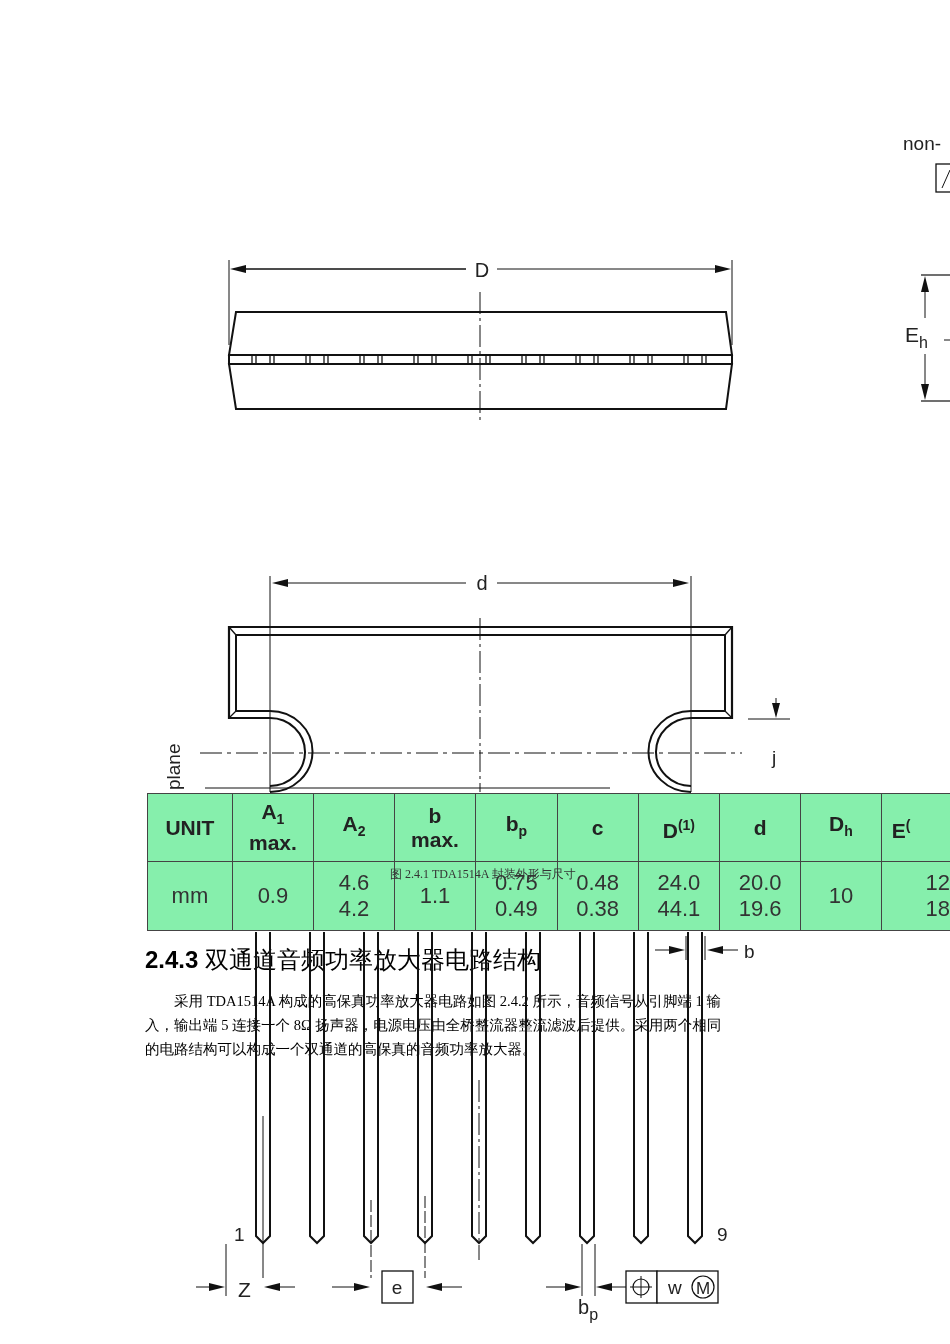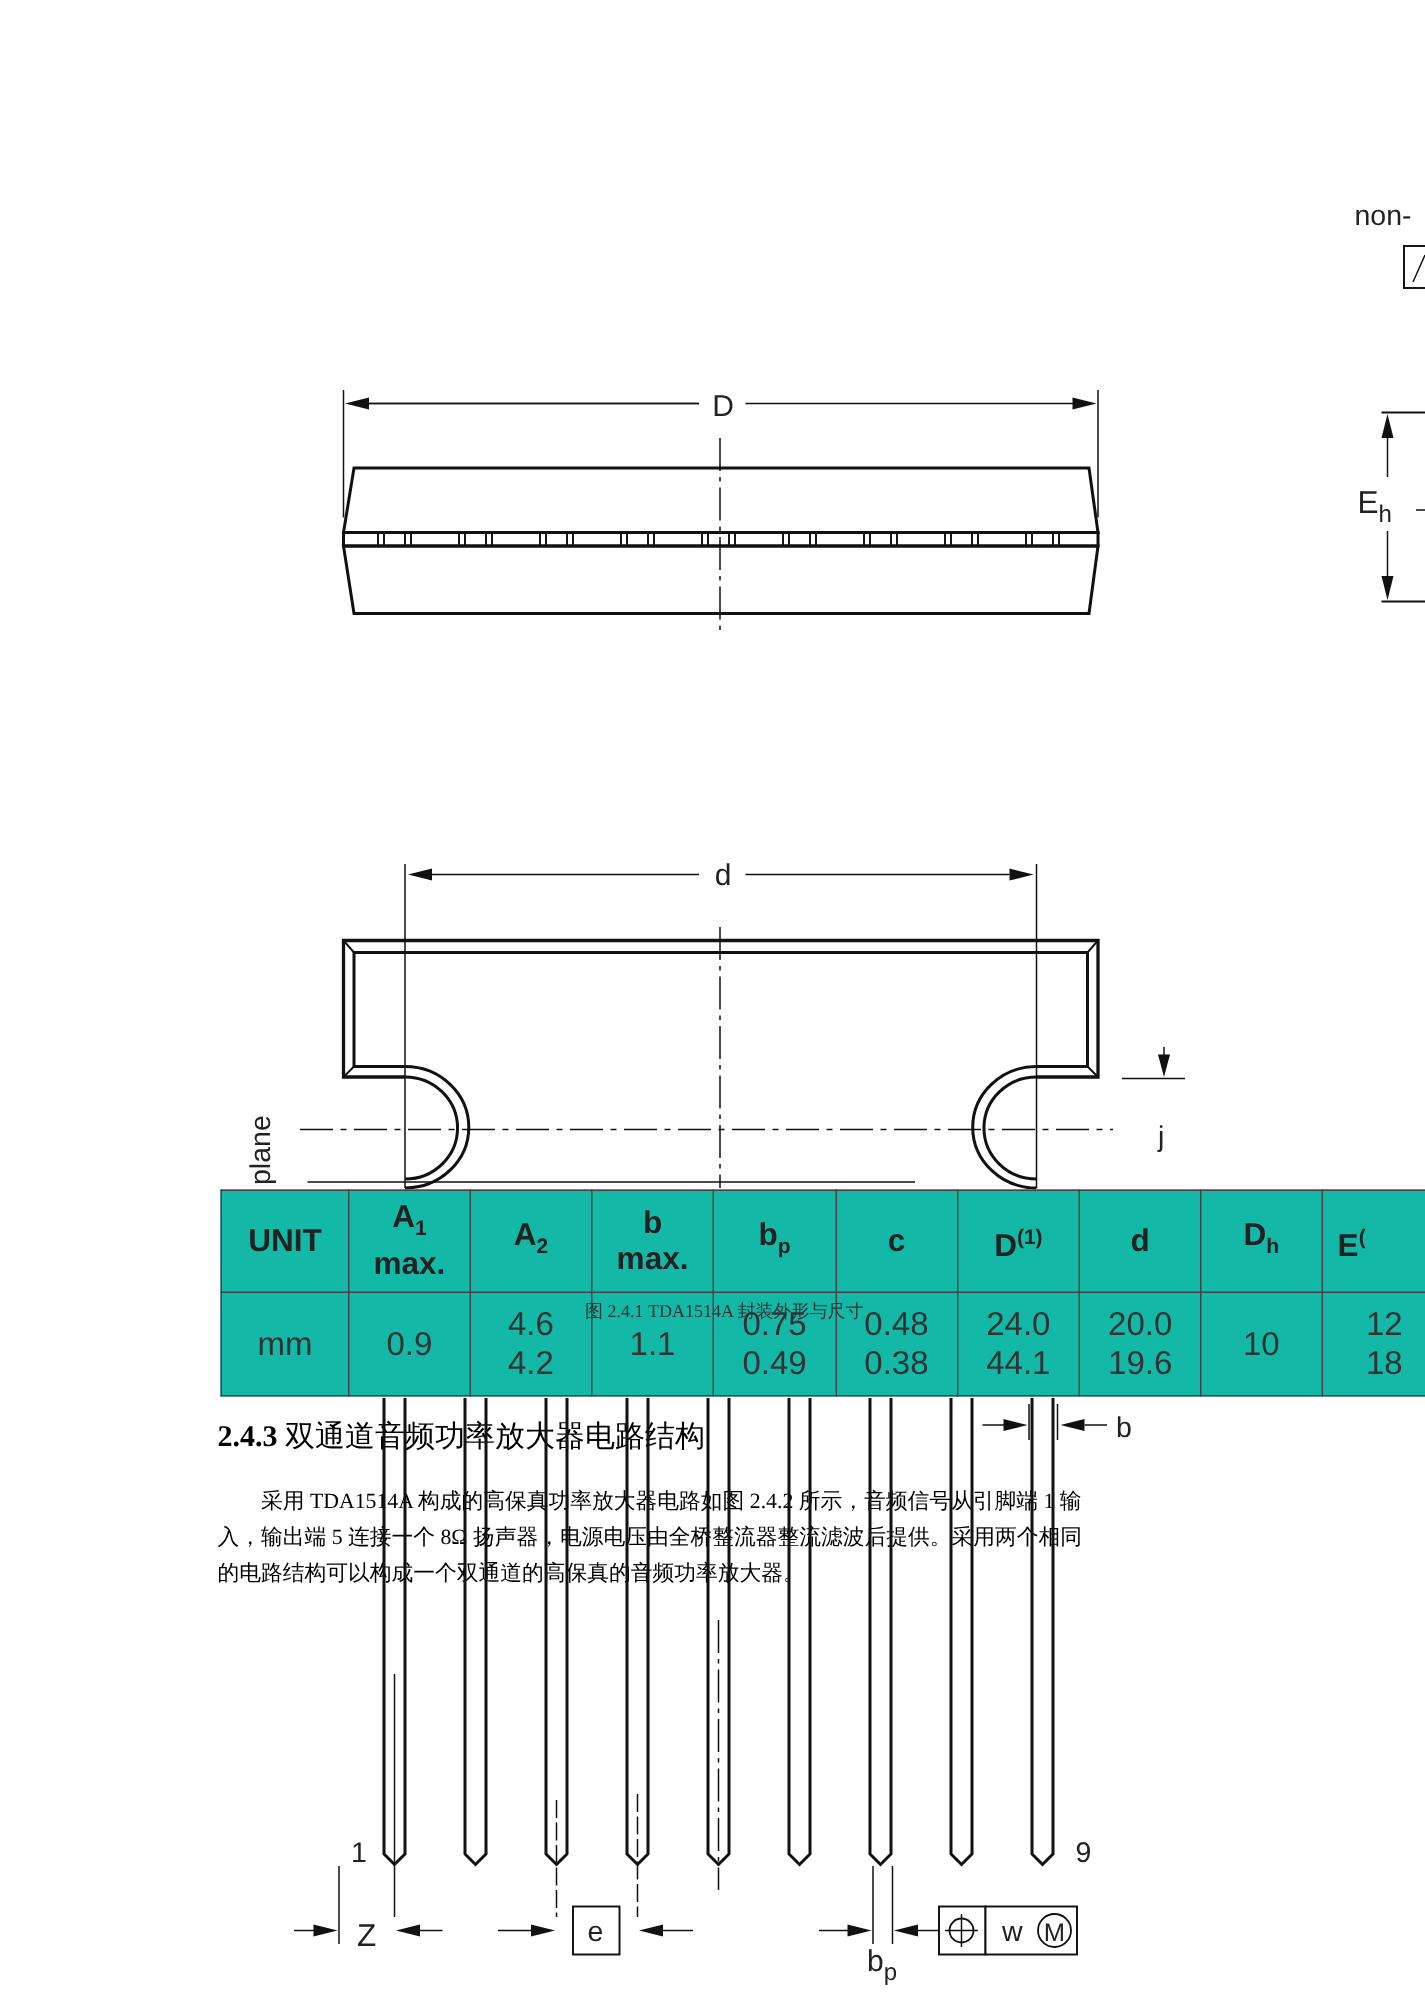--- a/index.html
+++ b/index.html
@@ -1,25 +1,25 @@
 <!DOCTYPE html>
 <html><head>
 <meta charset="utf-8">
 <style>
   html, body { margin:0; padding:0; background:#ffffff; }
   body { width:950px; height:1344px; position:relative; overflow:hidden; font-family:"Liberation Sans", sans-serif; color:#000; }
   svg.drawing { position:absolute; left:0; top:0; }
   .lbl { font-family:"Liberation Sans", sans-serif; fill:#222; }
-  #spec-table { position:absolute; left:147px; top:793px; border-collapse:collapse; background:#14b8a6; z-index:2; }
+  #spec-table { position:absolute; left:147px; top:793px; border-collapse:collapse; background:#86efac; z-index:2; }
   #spec-table td, #spec-table th { border:1.5px solid #444; text-align:center; vertical-align:middle; padding:0; font-family:"Liberation Sans", sans-serif; }
   #spec-table th { height:67px; font-size:21px; font-weight:bold; color:#222; line-height:24px; }
   #spec-table td { height:68px; font-size:22px; color:#333; line-height:26px; }
   #spec-table sub, #spec-table sup { font-size:14px; }
   .cap { position:absolute; left:357px; top:866px; font-family:"Liberation Serif", serif; font-size:12px; color:#333; z-index:4; white-space:nowrap;margin-left:33px; }
-  .heading { position:absolute; left:145px; top:944px; font-family:Liberation Serif, serif; font-size:20px; z-index:1; white-space:nowrap; }
+  .heading { position:absolute; left:145px; top:944px; font-family:Liberation Sans, sans-serif; font-size:24px; z-index:1; white-space:nowrap; }
   .heading b { font-weight:bold; }
   .para { position:absolute; left:145px; top:989px; width:672px; font-family:"Liberation Serif", serif; font-size:14.5px; line-height:24px; z-index:1; text-align:justify; }
   .para p { margin:0; }
   .para .indent { text-indent:29px; }
   svg.overlay { position:absolute; left:0; top:0; z-index:3; pointer-events:none; }
 </style>
 </head>
 <body>
 
 <svg class="drawing" width="950" height="1344">
@@ -149,21 +149,21 @@
   <tr>
     <td>mm</td>
     <td><span>0.9</span></td>
     <td><span>4.6</span><br><span>4.2</span></td>
     <td><span>1.1</span></td>
     <td><span>0.75</span><br><span>0.49</span></td>
     <td><span>0.48</span><br><span>0.38</span></td>
     <td><span>24.0</span><br><span>44.1</span></td>
     <td><span>20.0</span><br><span>19.6</span></td>
     <td><span>10</span></td>
-    <td style="border-right:none; text-align:center; padding-left:14px"><span>12</span><br><span>18</span></td>
+    <td style="border-right:none; text-align:right; padding-left:14px"><span>12</span><br><span>18</span></td>
   </tr>
 </tbody>
   </table>
 
 <div class="cap">图 2.4.1    TDA1514A 封装外形与尺寸</div>
 
 <div class="heading"><b>2.4.3</b> <span>双通道音频功率放大器电路结构</span></div>
 
 <div class="para">
   <p class="indent">采用 TDA1514A 构成的高保真功率放大器电路如图 2.4.2 所示，音频信号从引脚端 1 输</p>

